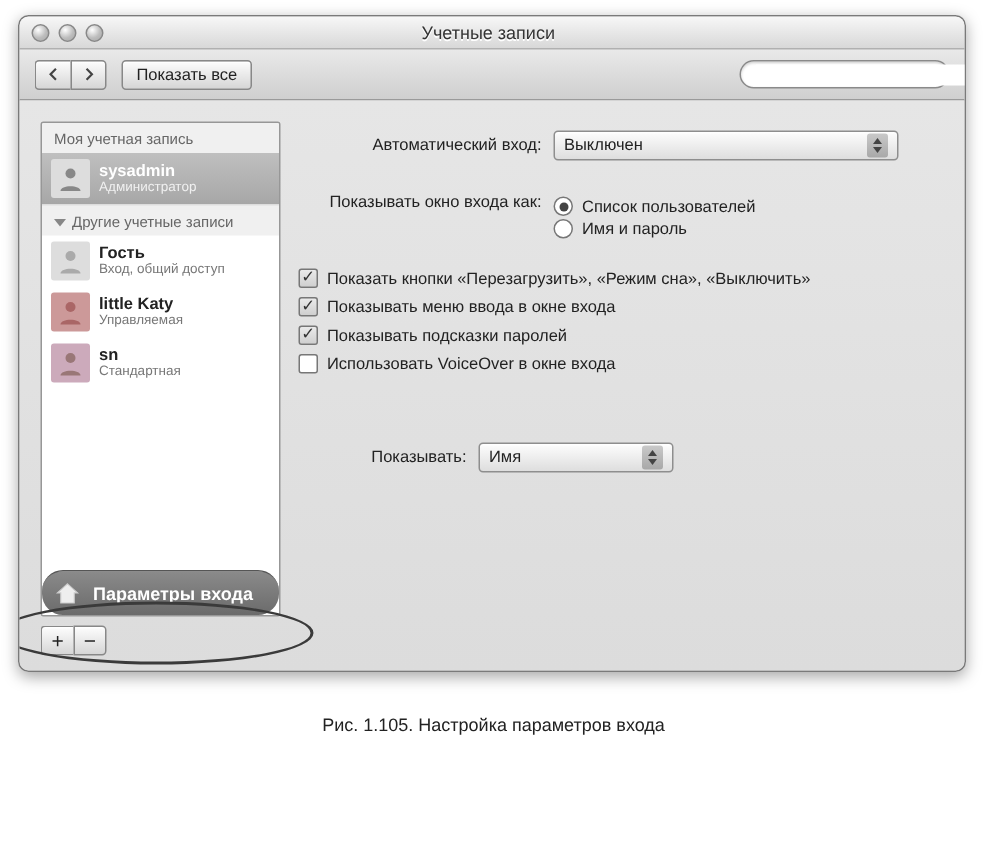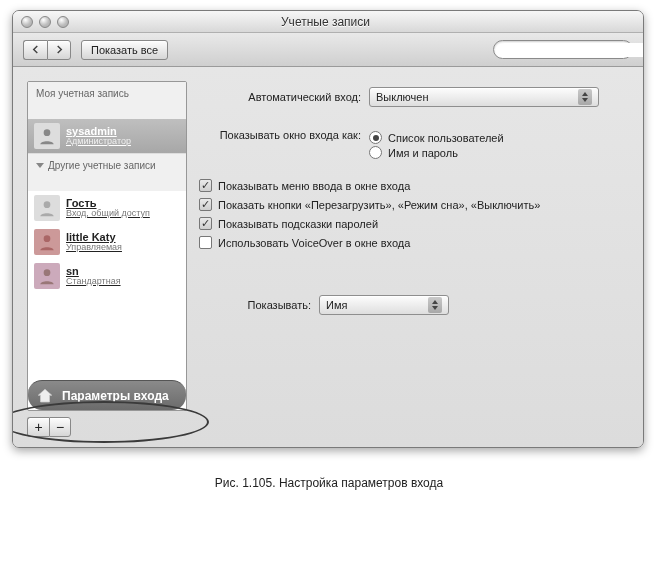--- a/index.html
+++ b/index.html
@@ -80,37 +80,36 @@
     width:160px;
     background:#fff;
     border:1px solid #979797;
     border-radius:2px;
     box-shadow: inset 0 1px 0 #fff;
     overflow:hidden;
     height:330px;
     display:flex; flex-direction:column;
   }
   .sb-header {
-    font-size:10px; color:#666; padding:6px 8px 20px 8px;
+    font-size:10px; color:#666; padding:6px 8px 3px 8px;
     background:#f0f0f0;
   }
   .sb-header.sub {
     border-top:1px solid #ddd;
     display:flex; align-items:center; gap:4px;
   }
   .sb-header.sub::before {
     content:""; display:inline-block;
     border-top:5px solid #878787;
     border-left:4px solid transparent;
     border-right:4px solid transparent;
   }
   .sb-item {
     display:flex; align-items:center; gap:6px;
     padding:4px 6px;
-    text-decoration:underline;
   }
   .sb-item.selected {
     background: linear-gradient(#bfbfbf,#a7a7a7);
     color:#fff;
   }
   .sb-item.selected .sb-sub { color:#f0f0f0; }
   .avatar {
     width:26px; height:26px;
     background:#ddd; border-radius:2px;
     display:flex; align-items:center; justify-content:center;
@@ -354,25 +353,25 @@
             <div class="radio"></div>
             <span>Имя и пароль</span>
           </div>
         </div>
       </div>
 
       <div style="height:6px"></div>
 
       <div class="check-row">
         <div class="check on"></div>
-        <span>Показывать меню ввода в окне входа</span>
+        <span>Показать кнопки «Перезагрузить», «Режим сна», «Выключить»</span>
       </div>
       <div class="check-row">
         <div class="check on"></div>
-        <span>Показать кнопки «Перезагрузить», «Режим сна», «Выключить»</span>
+        <span>Показывать меню ввода в окне входа</span>
       </div>
       <div class="check-row">
         <div class="check on"></div>
         <span>Показывать подсказки паролей</span>
       </div>
       <div class="check-row">
         <div class="check"></div>
         <span>Использовать VoiceOver в окне входа</span>
       </div>
 

